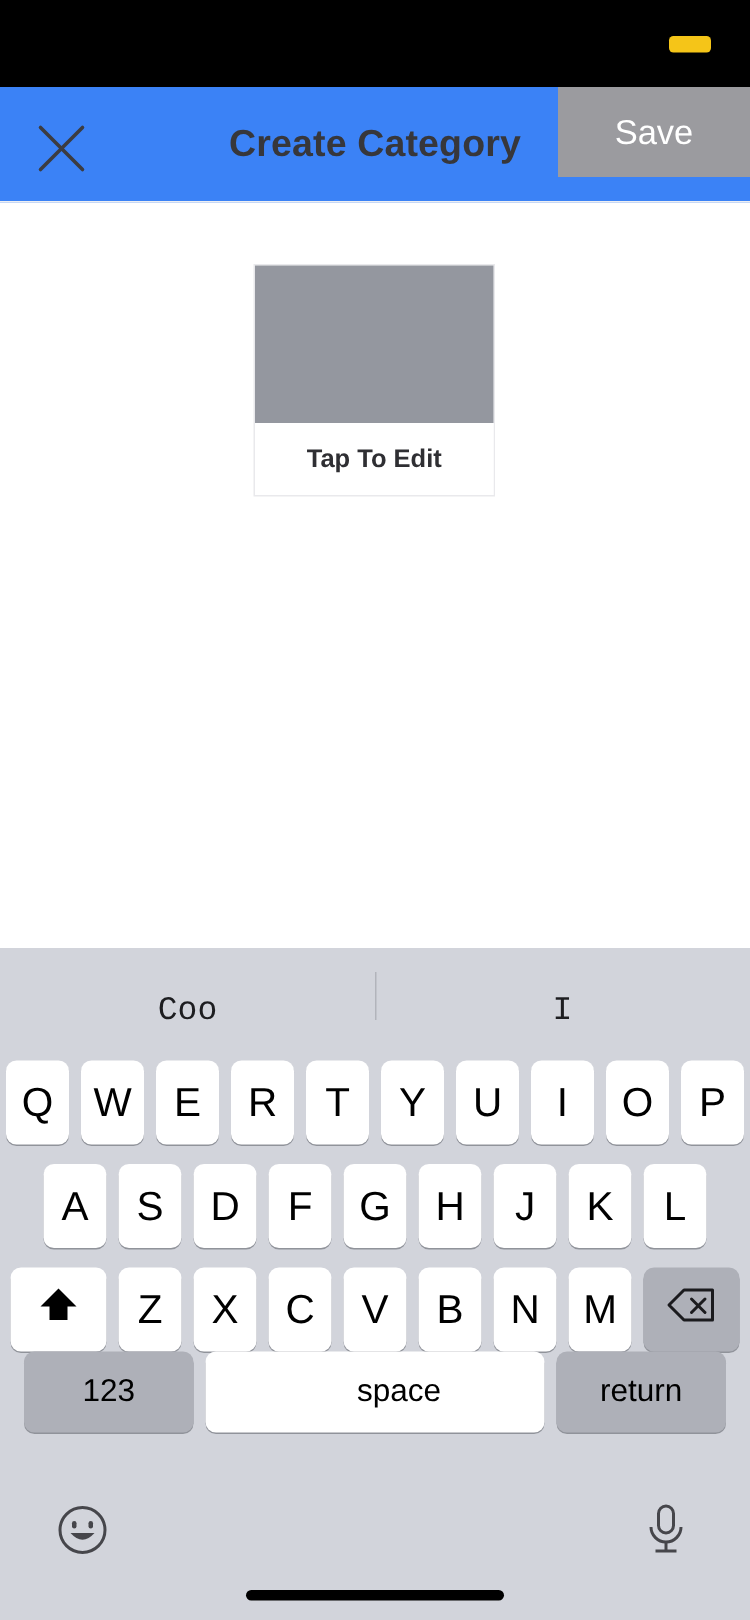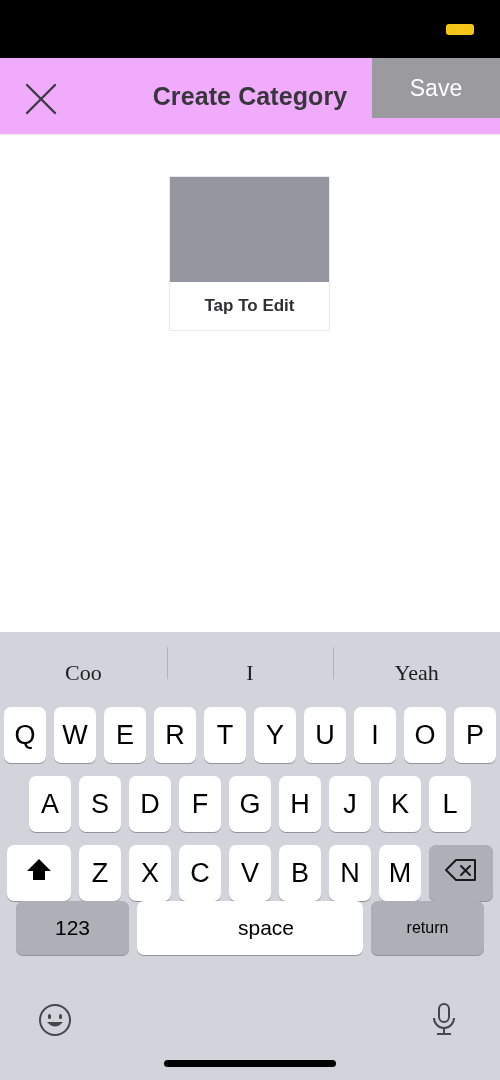--- a/index.html
+++ b/index.html
@@ -34,21 +34,21 @@
     border-radius: 3px;
     background: #f5c518;
   }
 
   
   .nav-bar {
     position: absolute;
     top: 58px; left: 0;
     width: 500px;
     height: 77px;
-    background: #f0abfc;
+    background: #3b82f6;
     border-bottom: 1px solid #efeff1;
   }
   .close-btn {
     position: absolute;
     left: 19px;
     top: 19px;
     width: 44px;
     height: 44px;
     display: flex;
     align-items: center;
@@ -171,21 +171,21 @@
     height: 72px;
     display: flex;
     align-items: center;
   }
   .suggestion {
     flex: 1;
     text-align: center;
     font-size: 22px;
     color: #1d1d20;
     position: relative;
-    font-family: Liberation Serif, serif;
+    font-family: Liberation Mono, monospace;
     margin-top: 10px;
   }
   .suggestion + .suggestion::before {
     content: "";
     position: absolute;
     left: 0;
     top: -13px;
     height: 32px;
     width: 1px;
     background: #b2b4bb;
@@ -233,21 +233,21 @@
   .key-space {
     width: 226px;
     height: 54px;
     font-size: 21px;
     border-radius: 7px;
     padding-left: 32px;
   }
   .key-return {
     width: 113px;
     height: 54px;
-    font-size: 16px;
+    font-size: 21px;
     border-radius: 7px;
   }
 
   .bottom-bar {
     position: absolute;
     left: 0;
     bottom: 0;
     width: 500px;
     height: 92px;
   }
@@ -312,21 +312,20 @@
     </div>
 
 
   </div>
 
   <div class="keyboard">
 
     <div class="suggestions">
       <div class="suggestion">Coo</div>
       <div class="suggestion">I</div>
-      <div class="suggestion">Yeah</div>
     </div>
 
     <div class="krow krow-1">
       <div class="key">Q</div>
       <div class="key">W</div>
       <div class="key">E</div>
       <div class="key">R</div>
       <div class="key">T</div>
       <div class="key">Y</div>
       <div class="key">U</div>

